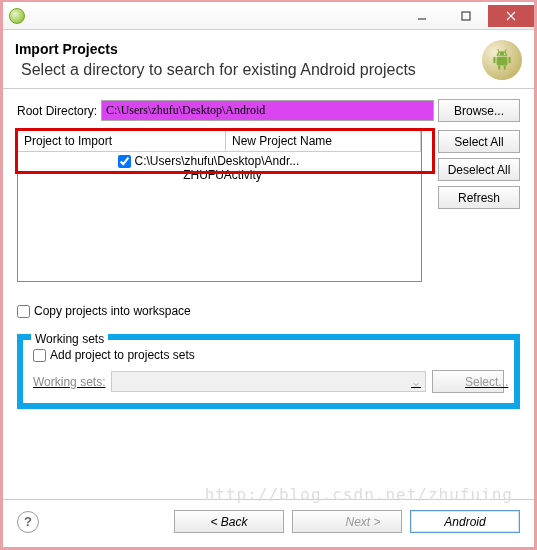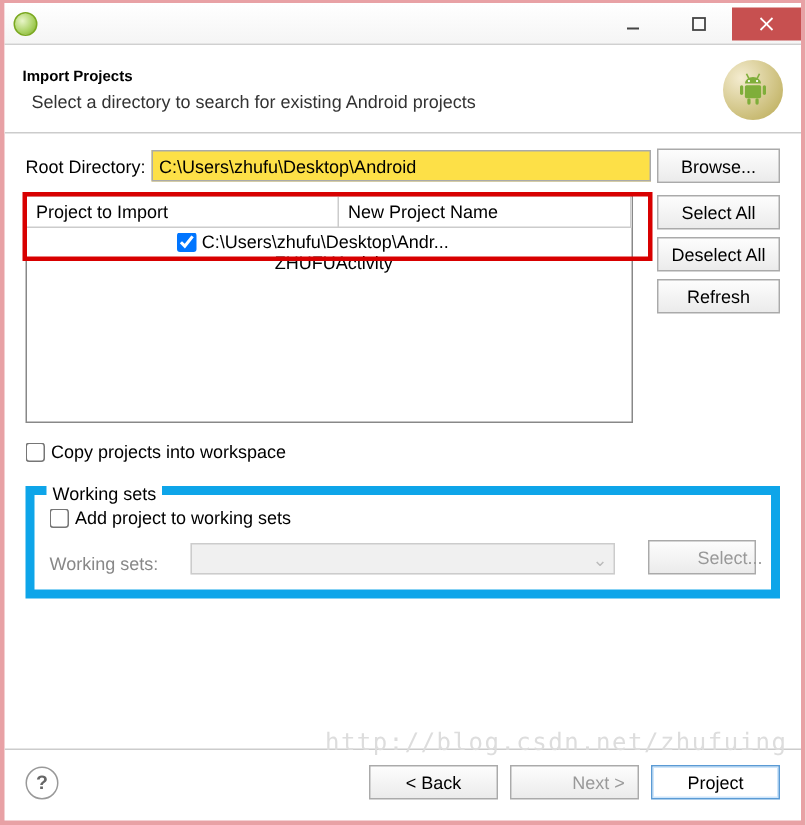--- a/index.html
+++ b/index.html
@@ -34,40 +34,40 @@
     }
     .winbtn.close { background: #c75050; color: #fff; width: 46px; }
     .winbtn svg { width: 10px; height: 10px; }
     .header {
       padding: 10px 12px 8px 12px;
       background: #fff;
       border-bottom: 1px solid #ccc;
       display: flex; align-items: center;
     }
     .header-text { flex: 1; }
-    .header h1 { font-size: 10px; font-weight: bold; margin-bottom: 4px; }
-    .header p { font-size: 12px; color: #333; margin-left: 6px; }
+    .header h1 { font-size: 14px; font-weight: bold; margin-bottom: 4px; }
+    .header p { font-size: 16px; color: #333; margin-left: 6px; }
     .android-icon {
       width: 40px; height: 40px;
       border-radius: 50%;
       background: radial-gradient(circle at 30% 30%, #f4ecd0, #b8a850);
       display: flex; align-items: center; justify-content: center;
       margin-left: 8px;
     }
     .content {
       flex: 1; padding: 10px 14px 6px 14px;
       display: flex; flex-direction: column;
     }
     .row { display: flex; align-items: center; gap: 4px; margin-bottom: 8px; }
     .label { color: #000; }
     input[type="text"] {
       border: 1px solid #aaa;
-      background: #fde047;
+      background: #d946ef;
       padding: 2px 4px;
-      font-family: Liberation Sans, sans-serif; font-size: 12px;
+      font-family: Liberation Serif, serif; font-size: 12px;
       height: 21px;
     }
     .btn {
       border: 1px solid #aaa;
       background: linear-gradient(#fdfdfd, #ebebeb);
       padding: 2px 0;
       font-family: inherit; font-size: 12px;
       height: 23px;
       text-align: center;
       cursor: default;
@@ -98,35 +98,35 @@
     .trow { padding: 2px 4px; align-items: center; flex-direction: column; }
     .trow .td { font-size: 12px; }
     .td1 { width: 204px; display: flex; align-items: center; gap: 4px; }
     .td2 { flex: 1; padding-left: 6px; }
     .highlight-box {
       position: absolute;
       border: 3px solid #d80000;
       pointer-events: none;
     }
     .side-buttons { display: flex; flex-direction: column; gap: 5px; width: 82px; }
-    .checkbox-row { display: flex; align-items: center; gap: 4px; margin-top: 6px; }
+    .checkbox-row { display: flex; align-items: center; gap: 4px; margin-top: 16px; }
     .group {
       border: 6px solid #0ea5e9;
       margin-top: 16px;
       padding: 8px 10px 10px 10px;
       position: relative;
     }
     .group-title {
       position: absolute;
       top: -8px; left: 8px;
       background: #fff;
       padding: 0 4px;
       font-size: 12px;
     }
-    .ws-row { display: flex; gap: 22px; align-items: flex-end; margin-top: 8px; }
+    .ws-row { display: flex; gap: 6px; align-items: center; margin-top: 8px; text-decoration: underline; }
     .ws-label { color: #888; }
     .ws-select {
       flex: 1; height: 21px;
       border: 1px solid #ccc;
       background: #f0f0f0;
       display: flex; align-items: center; justify-content: flex-end;
       padding-right: 4px;
       color: #888;
     }
     .footer {
@@ -134,24 +134,24 @@
       padding: 10px 14px 14px 14px;
       display: flex; align-items: center;
     }
     .help-icon {
       width: 22px; height: 22px;
       border: 1px solid #999; border-radius: 50%;
       display: flex; align-items: center; justify-content: center;
       color: #666; font-weight: bold; font-size: 13px;
     }
     .footer-spacer { flex: 1; }
-    .footer .btn { width: 86px; margin-left: 8px; }
+    .footer .btn { width: 110px; margin-left: 8px; font-style: italic; }
     .watermark {
       position: absolute;
-      right: 12px; bottom: 46px;
+      right: 24px; bottom: 46px;
       color: #ddd; font-size: 16px;
       font-family: monospace;
       pointer-events: none;
       letter-spacing: 1px;
     }
     input[type="checkbox"] { width: 13px; height: 13px; }
   </style>
 </head>
 <body>
 
@@ -231,33 +231,33 @@
 
   <div class="checkbox-row">
     <input type="checkbox" style="">
     <span>Copy projects into workspace</span>
   </div>
 
   <div class="group">
     <span class="group-title">Working sets</span>
     <div class="checkbox-row" style="margin-top:0">
       <input type="checkbox" style="">
-      <span>Add project to working sets</span>
+      <span>Add project to projects sets</span>
     </div>
     <div class="ws-row">
       <span class="ws-label">Working sets:</span>
       <div class="ws-select">
         <span style="color:#bbb">⌄</span>
       </div>
       <button class="btn disabled" style="width:72px">Select...</button>
     </div>
   </div>
 </div>
 
 <div class="footer">
   <div class="help-icon">?</div>
   <div class="footer-spacer"></div>
   <button class="btn">&lt; Back</button>
   <button class="btn disabled">Next &gt;</button>
-  <button class="btn primary">Project</button>
+  <button class="btn primary">Android</button>
 </div>
 
 <div class="watermark">http://blog.csdn.net/zhufuing</div>
 
 </body></html>

